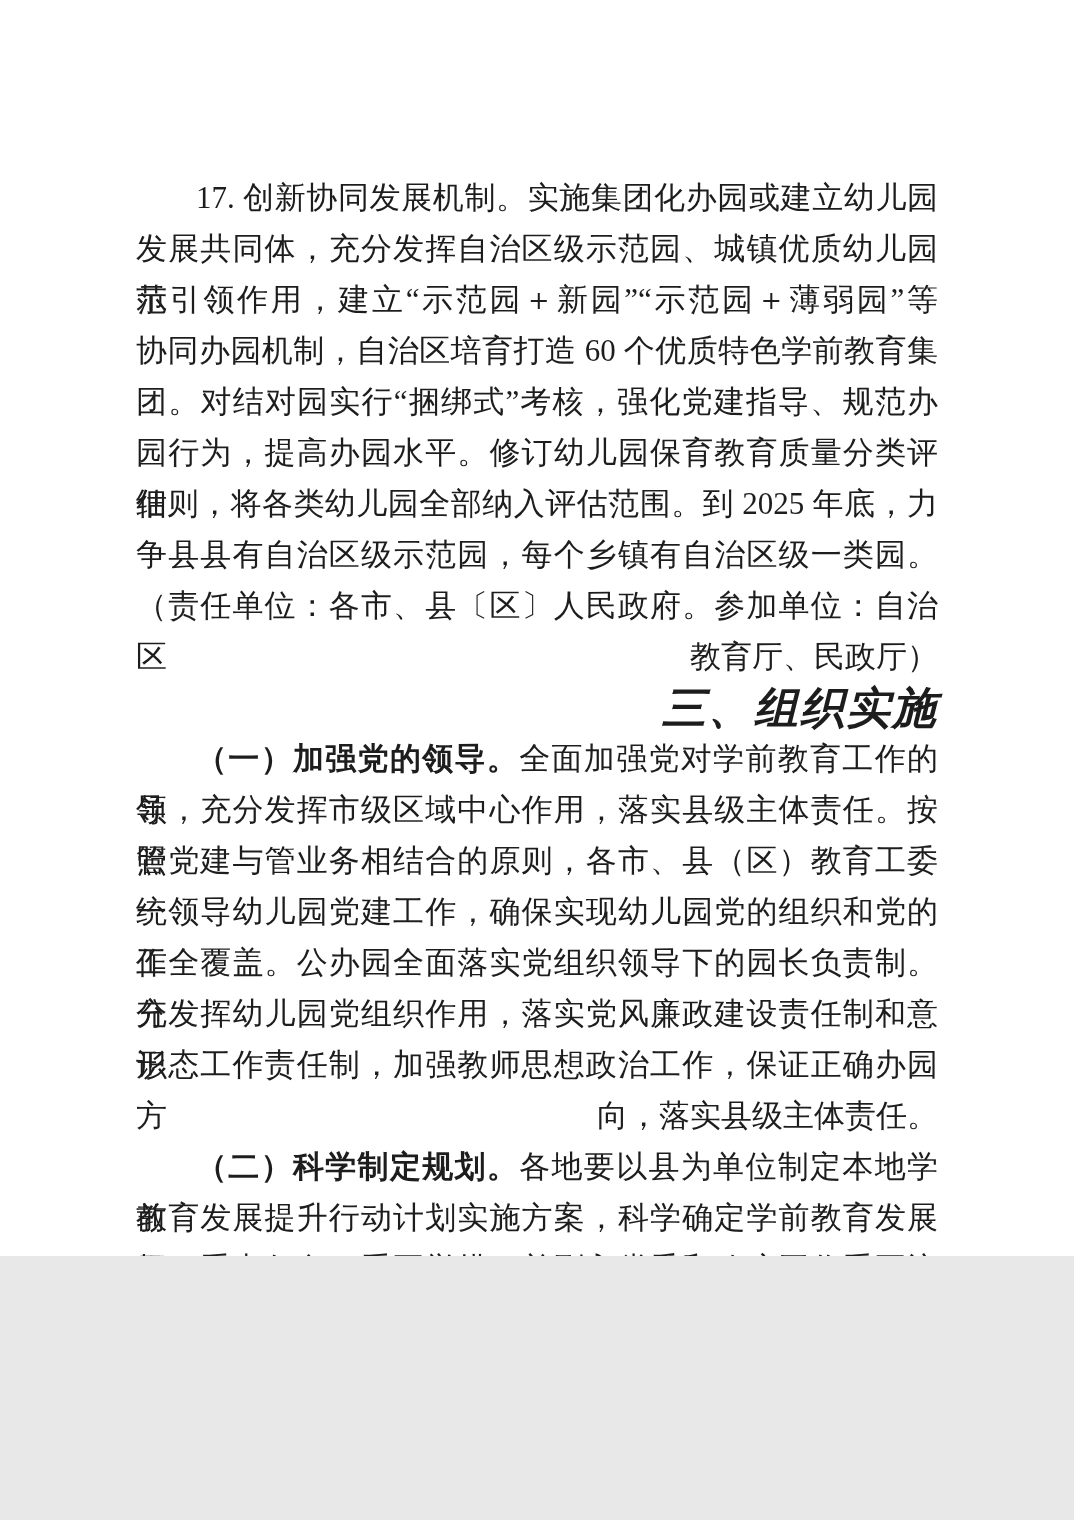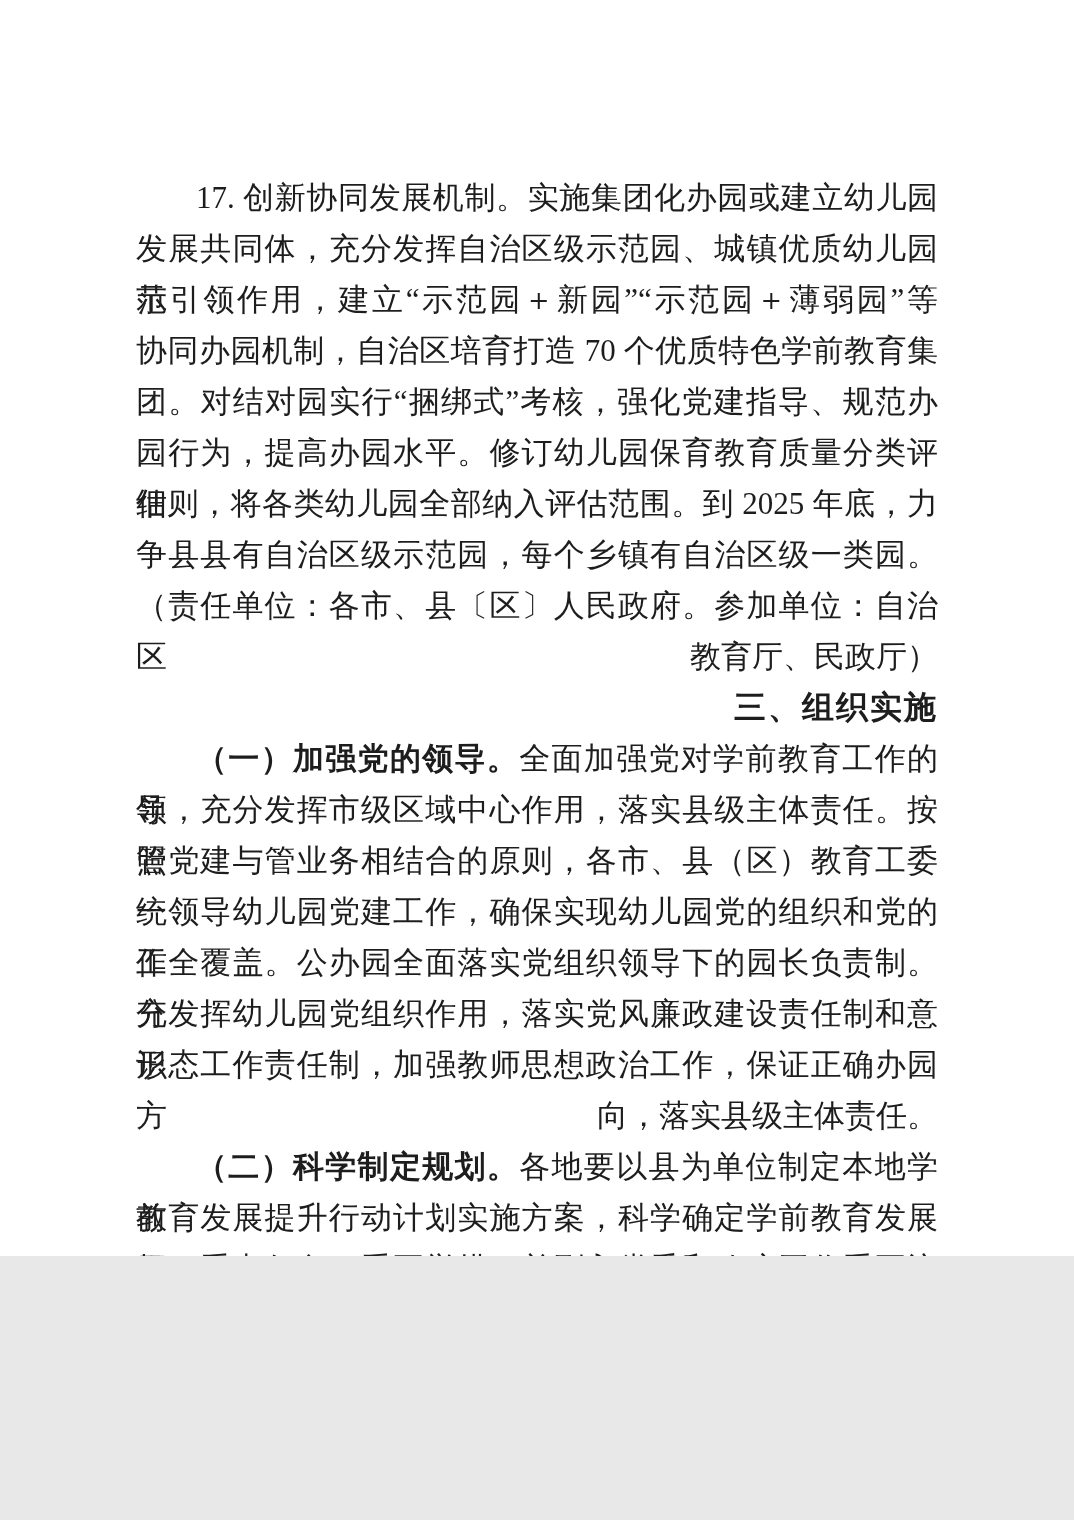--- a/index.html
+++ b/index.html
@@ -43,42 +43,43 @@
   }
   .line .reg {
     font-weight: normal;
   }
   .line .lead {
     font-weight: bold;
   }
   .line.heading {
     font-family: "Liberation Sans", "DejaVu Sans", sans-serif;
     font-weight: bold;
-    font-size: 32px;
+    font-size: 44px;
     letter-spacing: 2px;
+    font-style: italic;
   }
   .footer {
     position: absolute;
     top: 1340px;
     right: 144px;
     font-size: 30px;
     line-height: 40px;
     color: #8b5cf6;
     font-family: "Liberation Serif", "DejaVu Serif", serif;
   }
 </style>
 </head>
 <body>
 
 <div class="page" style="background: rgb(255, 255, 255);">
   <div class="textblock" id="textblock" style="color: rgb(29, 29, 29);">
       <div class="line indent fill"><span class="reg">17. 创新协同发展机制。实施集团化办园或建立幼儿园</span></div>
       <div class="line fill"><span class="reg">发展共同体，充分发挥自治区级示范园、城镇优质幼儿园示</span></div>
       <div class="line fill"><span class="reg">范引领作用，建立“示范园＋新园”“示范园＋薄弱园”等</span></div>
-      <div class="line fill"><span class="reg">协同办园机制，自治区培育打造 70 个优质特色学前教育集</span></div>
+      <div class="line fill"><span class="reg">协同办园机制，自治区培育打造 60 个优质特色学前教育集</span></div>
       <div class="line fill"><span class="reg">团。对结对园实行“捆绑式”考核，强化党建指导、规范办</span></div>
       <div class="line fill"><span class="reg">园行为，提高办园水平。修订幼儿园保育教育质量分类评估</span></div>
       <div class="line fill"><span class="reg">细则，将各类幼儿园全部纳入评估范围。到 2025 年底，力</span></div>
       <div class="line fill"><span class="reg">争县县有自治区级示范园，每个乡镇有自治区级一类园。</span></div>
       <div class="line fill"><span class="reg">（责任单位：各市、县〔区〕人民政府。参加单位：自治区</span></div>
       <div class="line"><span class="reg">教育厅、民政厅）</span></div>
       <div class="line indent heading"><span class="lead">三、组织实施</span></div>
       <div class="line indent fill"><span class="lead">（一）加强党的领导。</span><span class="reg">全面加强党对学前教育工作的领</span></div>
       <div class="line fill"><span class="reg">导，充分发挥市级区域中心作用，落实县级主体责任。按照</span></div>
       <div class="line fill"><span class="reg">管党建与管业务相结合的原则，各市、县（区）教育工委统</span></div>

